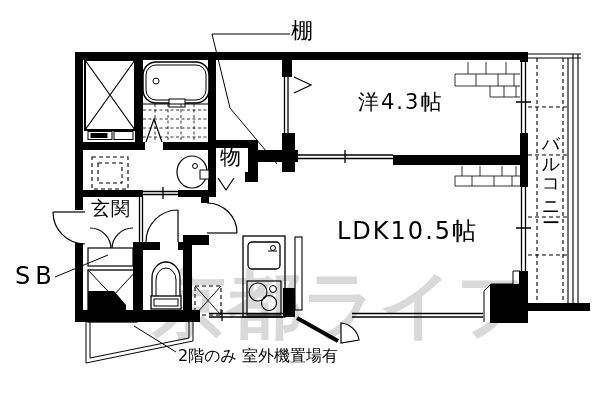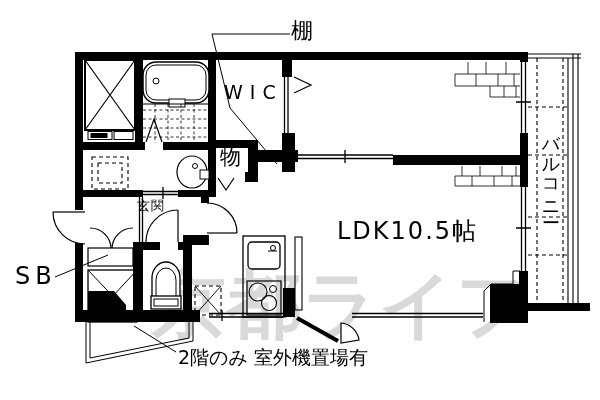--- a/index.html
+++ b/index.html
@@ -4,24 +4,24 @@
 <style>
   html,body{margin:0;padding:0;background:#fff;}
   #stage{position:relative;width:600px;height:400px;background:#ffffff;overflow:hidden;
          font-family:"DejaVu Sans","Liberation Sans",sans-serif;}
   #plan-svg{position:absolute;left:0;top:0;z-index:2;}
   .lbl{position:absolute;z-index:3;color:#000;white-space:nowrap;line-height:1.05;}
   .lbl-shelf{left:291px;top:19px;font-size:22px;}
   .lbl-wic{left:224px;top:83px;font-size:19px;letter-spacing:7px;}
   .lbl-western{left:358px;top:91px;font-size:21px;letter-spacing:2px;}
   .lbl-storage{left:220px;top:146px;font-size:21px;}
-  .lbl-entrance{left:91px;top:199px;font-size:13px;letter-spacing:1px;margin-left:46px;}
+  .lbl-entrance{left:91px;top:199px;font-size:19px;letter-spacing:1px;}
   .lbl-sb{left:15px;top:264px;font-size:24px;letter-spacing:5px;}
   .lbl-ldk{left:337px;top:219px;font-size:24px;letter-spacing:2px;}
-  .lbl-note{left:178px;top:348px;font-size:19px;text-align:right;}
+  .lbl-note{left:178px;top:348px;font-size:16px;text-align:right;}
   .lbl-balcony{left:541px;top:123px;font-size:18px;letter-spacing:2px;
                writing-mode:vertical-rl;text-orientation:upright;}
   .watermark{position:absolute;left:152px;top:256px;z-index:1;
              font-size:74px;font-weight:bold;color:#d9d9d9;letter-spacing:1px;
              white-space:nowrap;}
 </style>
 </head>
 <body>
 
 <div id="stage">
@@ -201,20 +201,20 @@
     </g>
 
     <g stroke="#000" stroke-width="1" fill="none">
       <path d="M290 34 H212 L230 108 L277 164"></path>
       <path d="M55 277 L108 255"></path>
       <path d="M176 352 L134 326"></path>
     </g>
   </svg>
 
   <div class="lbl lbl-shelf">棚</div>
-  <div class="lbl lbl-wic">WIC</div>
+  <div class="lbl lbl-western">洋4.3帖</div>
   <div class="lbl lbl-balcony">バルコニー</div>
   <div class="lbl lbl-storage">物</div>
   <div class="lbl lbl-entrance">玄関</div>
   <div class="lbl lbl-sb">SB</div>
   <div class="lbl lbl-ldk">LDK10.5帖</div>
   <div class="lbl lbl-note">2階のみ 室外機置場有</div>
 </div>
 
 </body></html>

